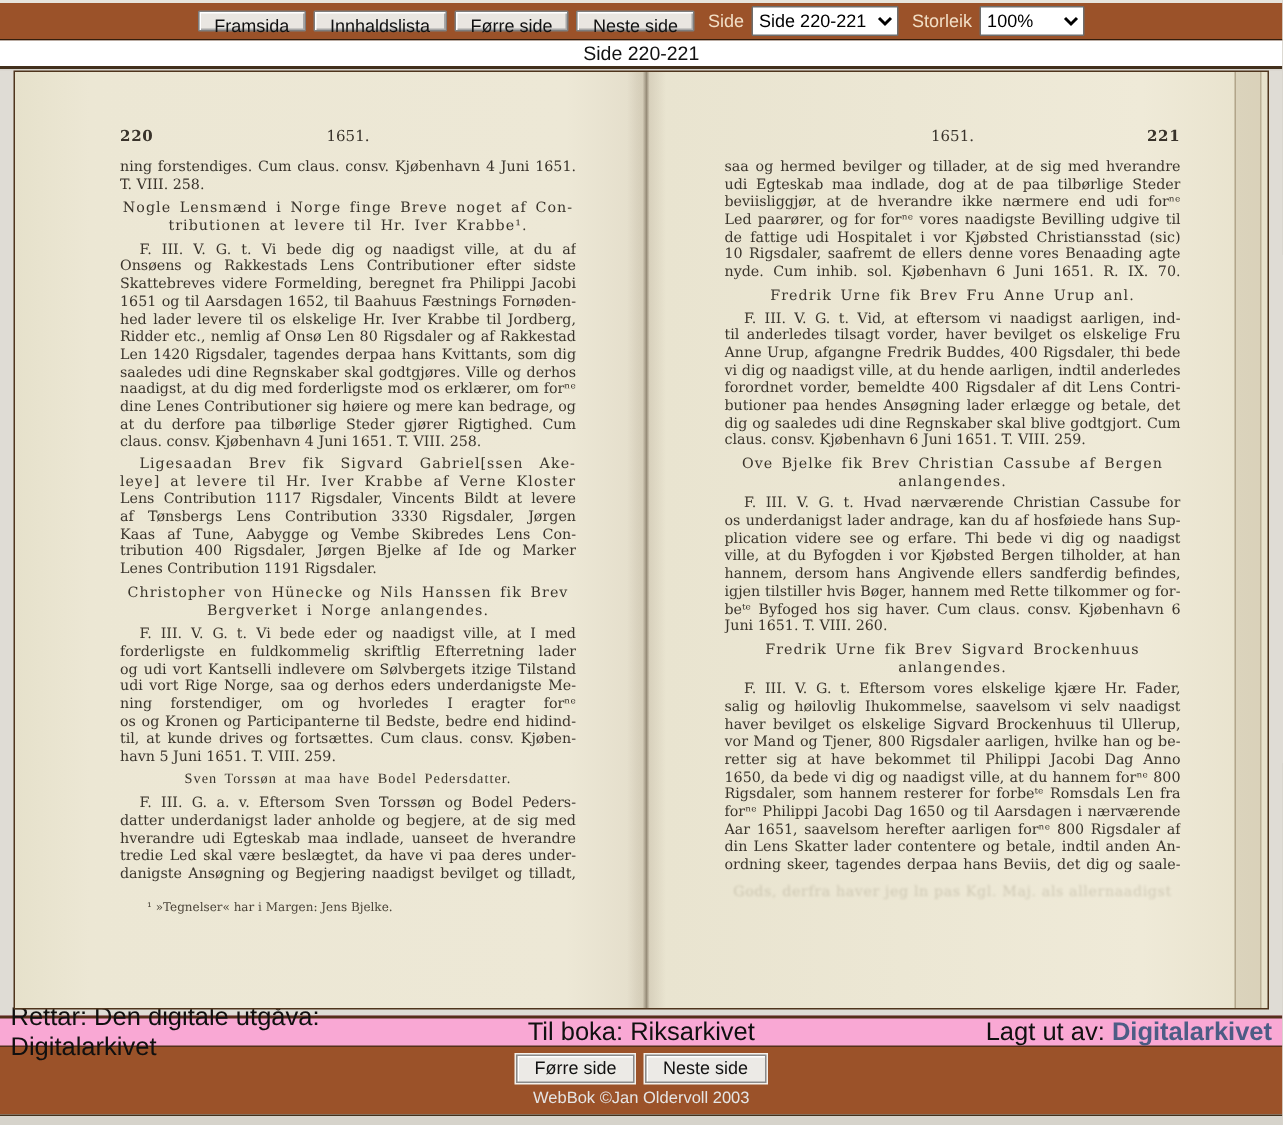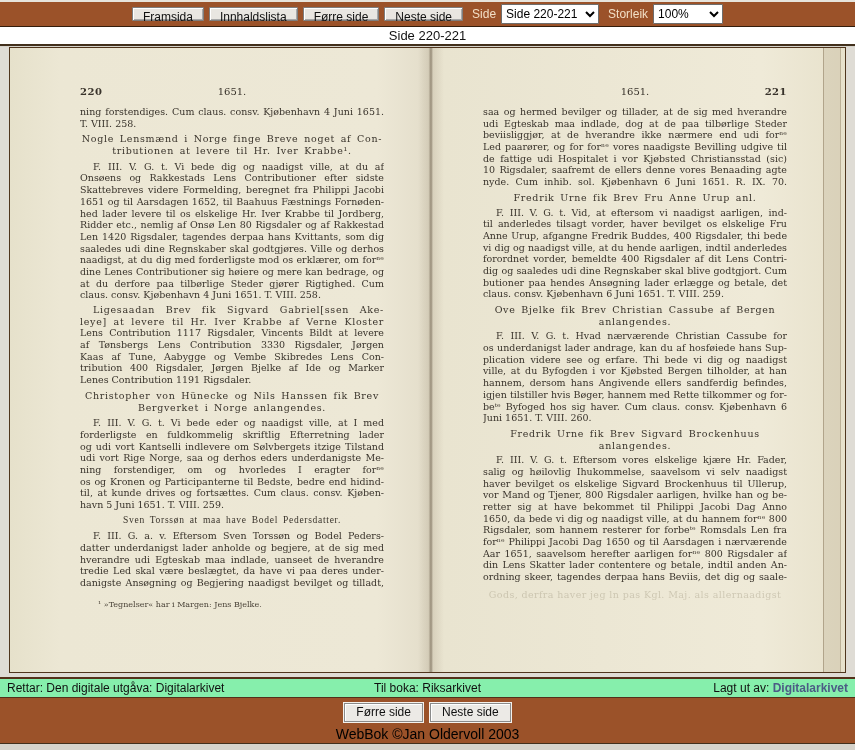--- a/index.html
+++ b/index.html
@@ -69,40 +69,40 @@
   }
   .line.j, .line.i { text-align:justify; text-align-last:justify; }
   .line.i { text-indent:13px; }
   .line.l { text-align:left; }
   .line.h { text-align:center; letter-spacing:.7px; word-spacing:2px; }
   .line.f { font-size:8px; text-indent:18px; color:#4a4338; }
   .line.ghost { opacity:.28; filter:blur(.7px); color:#7c7258; text-align:center; letter-spacing:.4px; }
 
   
   .status-bar {
-    height:21px; background:#86efac;
+    height:21px; background:#f9a8d4;
     border-top:2px solid #54301a; border-bottom:1px solid #54301a;
-    display:flex; align-items:center; font-size:12px; color:#101010;
+    display:flex; align-items:center; font-size:17px; color:#101010;
     padding:0 7px;
   }
   .status-left   { flex:1.2; text-align:left;  }
   .status-center { flex:1;   text-align:center;}
   .status-right  { flex:1.2; text-align:right; }
   .status-link { color:#4c5c85; font-weight:bold; text-decoration:none; cursor:pointer; }
 
   
   .footer { height:45px; background:#9b5229; text-align:center; }
   .footer-buttons { padding-top:5px; display:flex; justify-content:center; gap:7px; }
   .ft-btn {
     font-family:"Liberation Sans",sans-serif; font-size:12px; color:#111;
     background:#eceae6; border:1px solid #8a8a8a;
     box-shadow: 0 0 0 1px #f4f1ec, inset 1px 1px 0 #ffffff;
     padding:2px 11px; height:19px; line-height:13px; cursor:pointer;
   }
-  .copyright { margin-top:4px; font-size:14px; color:#000000; }
+  .copyright { margin-top:4px; font-size:11px; color:#e5e5e5; }
   .bottom-strip { height:6px; background:#d6d3cb; border-top:1px solid #42301c; }
 </style>
 </head>
 <body>
 
 <div class="app">
   <div class="window-edge"></div>
 
   <div class="toolbar">
     <button class="tb-btn">Framsida</button>
@@ -189,22 +189,22 @@
             <div class="line j">Led paarører, og for forⁿᵉ vores naadigste Bevilling udgive til</div>
             <div class="line j">de fattige udi Hospitalet i vor Kjøbsted Christiansstad (sic)</div>
             <div class="line j">10 Rigsdaler, saafremt de ellers denne vores Benaading agte at</div>
             <div class="line j">nyde.  Cum inhib. sol.  Kjøbenhavn 6 Juni 1651.  R. IX. 70.</div>
             <div class="line h" style="margin-top: 4px;">Fredrik Urne fik Brev Fru Anne Urup anl.</div>
             <div class="line i" style="margin-top: 3px;">F. III. V. G. t.  Vid, at eftersom vi naadigst aarligen, ind-</div>
             <div class="line j">til anderledes tilsagt vorder, haver bevilget os elskelige Fru</div>
             <div class="line j">Anne Urup, afgangne Fredrik Buddes, 400 Rigsdaler, thi bede</div>
             <div class="line j">vi dig og naadigst ville, at du hende aarligen, indtil anderledes</div>
             <div class="line j">forordnet vorder, bemeldte 400 Rigsdaler af dit Lens Contri-</div>
+            <div class="line j">butioner paa hendes Ansøgning lader erlægge og betale, det</div>
             <div class="line j">dig og saaledes udi dine Regnskaber skal blive godtgjort.  Cum</div>
-            <div class="line j">butioner paa hendes Ansøgning lader erlægge og betale, det</div>
             <div class="line l">claus. consv.  Kjøbenhavn 6 Juni 1651.  T. VIII. 259.</div>
             <div class="line h" style="margin-top: 4px;">Ove Bjelke fik Brev Christian Cassube af Bergen</div>
             <div class="line h">anlangendes.</div>
             <div class="line i" style="margin-top: 3px;">F. III. V. G. t.  Hvad nærværende Christian Cassube for</div>
             <div class="line j">os underdanigst lader andrage, kan du af hosføiede hans Sup-</div>
             <div class="line j">plication videre see og erfare.  Thi bede vi dig og naadigst</div>
             <div class="line j">ville, at du Byfogden i vor Kjøbsted Bergen tilholder, at han</div>
             <div class="line j">hannem, dersom hans Angivende ellers sandferdig befindes,</div>
             <div class="line j">igjen tilstiller hvis Bøger, hannem med Rette tilkommer og for-</div>
             <div class="line j">beᵗᵉ Byfoged hos sig haver.  Cum claus. consv.  Kjøbenhavn 6</div>

